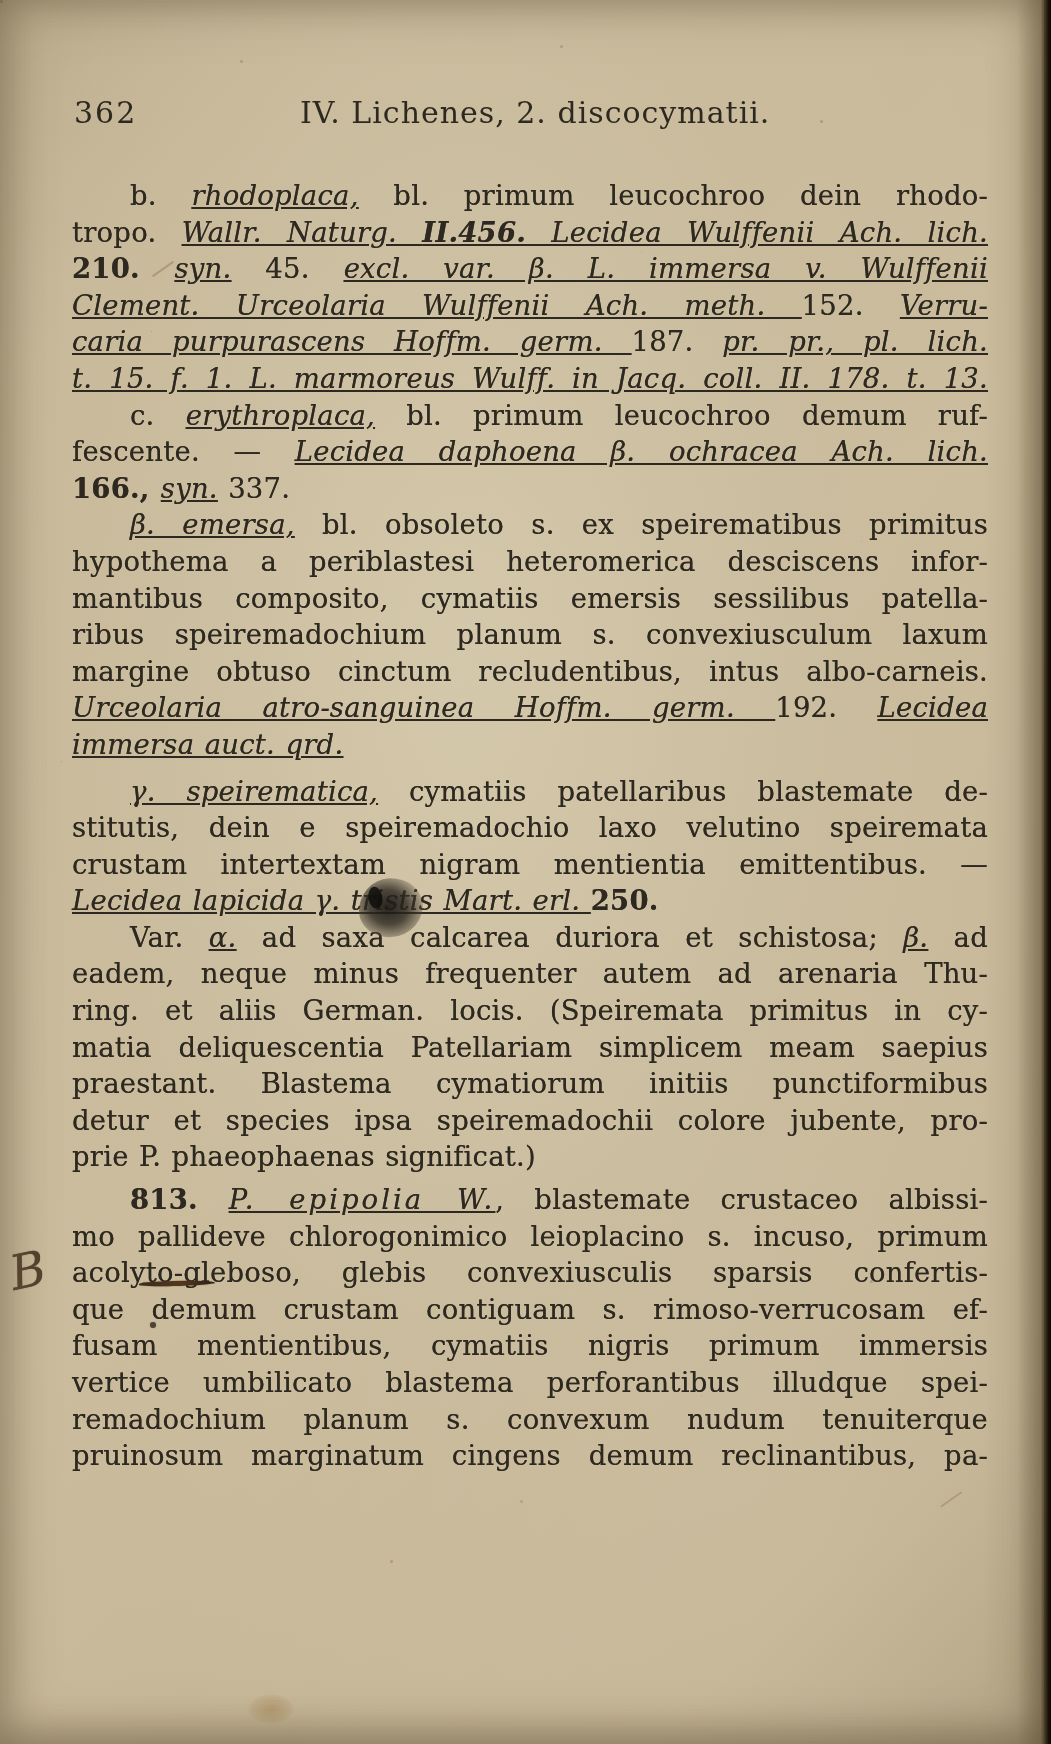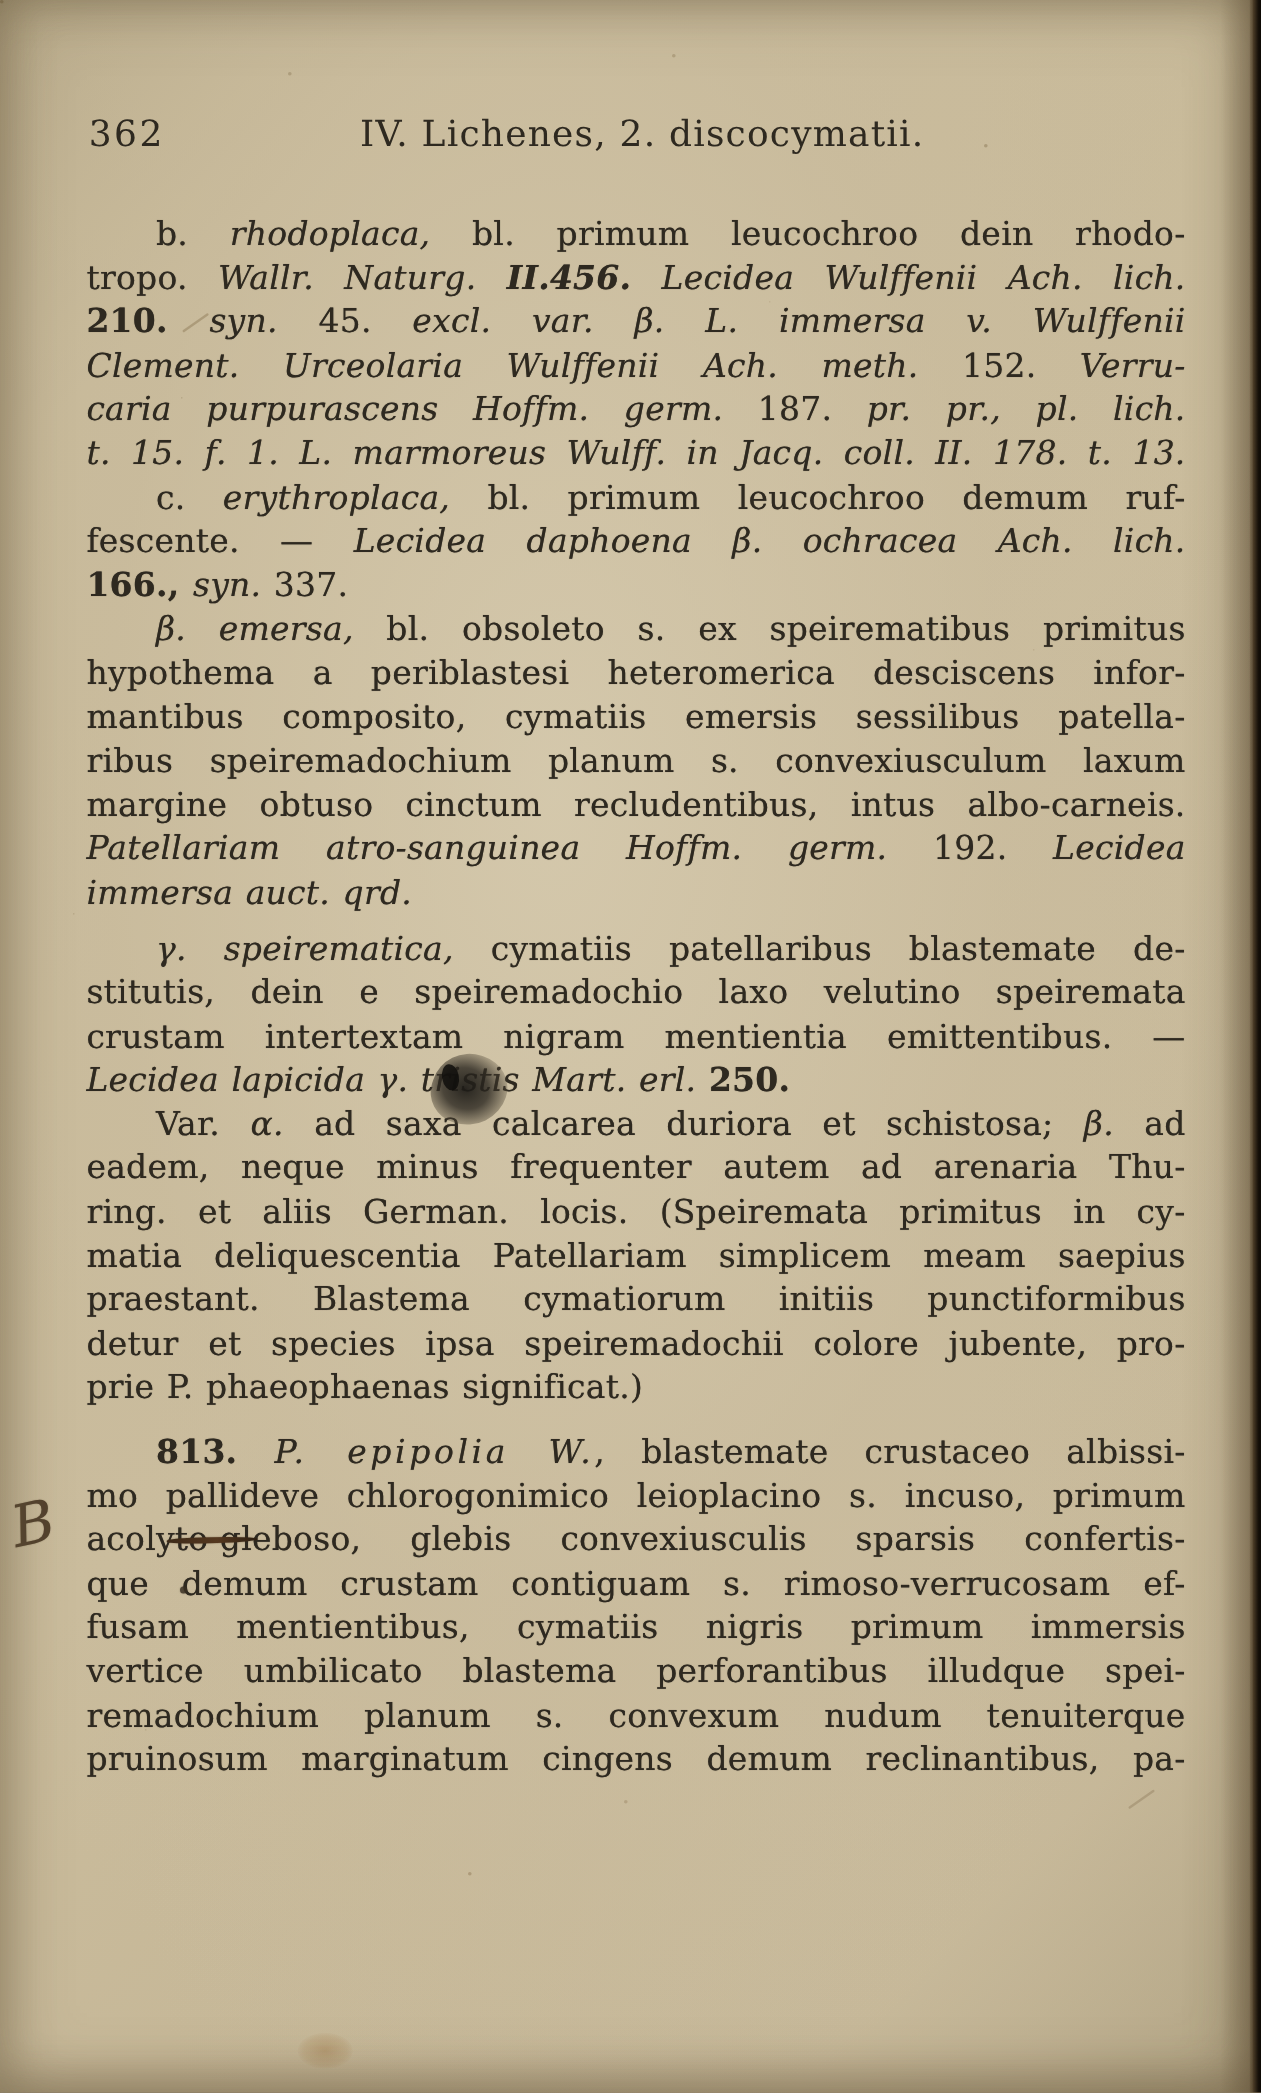--- a/index.html
+++ b/index.html
@@ -41,21 +41,21 @@
     height:36.6px; line-height:36.6px;
     font-size:27.5px;
     letter-spacing:.2px;
     word-spacing:1.5px;
     text-align:justify; text-align-last:justify;
     white-space:normal;
     text-shadow:0 0 .6px rgba(46,41,32,.75);
   }
   .line.last { text-align-last:left; }
   .line.indent { text-indent:58px; }
-  .it { font-style:italic; }
+  .it { font-style:italic;text-decoration:underline; }
   .bd { font-weight:bold; }
   .ls { letter-spacing:3px; }
 
   
   .marginalia {
     position:absolute; left:10px; top:1242px;
     font-size:48px; font-style:italic;
     color:#43321f; opacity:.88;
     transform:rotate(-12deg);
     text-shadow:0 0 1px rgba(67,50,31,.6);
@@ -129,34 +129,34 @@
       <div class="line"><span class="it">caria purpurascens Hoffm. germ. </span><span>187. </span><span class="it">pr. pr., pl. lich.</span></div>
       <div class="line"><span class="it">t. 15. f. 1. L. marmoreus Wulff. in Jacq. coll. II. 178. t. 13.</span></div>
       <div class="line indent"><span>c. </span><span class="it">erythroplaca,</span><span> bl. primum leucochroo demum ruf-</span></div>
       <div class="line"><span>fescente. — </span><span class="it">Lecidea daphoena β. ochracea Ach. lich.</span></div>
       <div class="line last"><span class="bd">166., </span><span class="it">syn.</span><span> 337.</span></div>
       <div class="line indent"><span class="it">β. emersa,</span><span> bl. obsoleto s. ex speirematibus primitus</span></div>
       <div class="line"><span>hypothema a periblastesi heteromerica desciscens infor-</span></div>
       <div class="line"><span>mantibus composito, cymatiis emersis sessilibus patella-</span></div>
       <div class="line"><span>ribus speiremadochium planum s. convexiusculum laxum</span></div>
       <div class="line"><span>margine obtuso cinctum recludentibus, intus albo-carneis.</span></div>
-      <div class="line"><span class="it">Patellariam atro-sanguinea Hoffm. germ. </span><span>192. </span><span class="it">Lecidea</span></div>
+      <div class="line"><span class="it">Urceolaria atro-sanguinea Hoffm. germ. </span><span>192. </span><span class="it">Lecidea</span></div>
       <div class="line last"><span class="it">immersa auct. qrd.</span></div>
       <div class="line indent" style="margin-top: 10px;"><span class="it">γ. speirematica,</span><span> cymatiis patellaribus blastemate de-</span></div>
       <div class="line"><span>stitutis, dein e speiremadochio laxo velutino speiremata</span></div>
       <div class="line"><span>crustam intertextam nigram mentientia emittentibus. —</span></div>
       <div class="line last"><span class="it">Lecidea lapicida γ. tristis Mart. erl. </span><span class="bd">250.</span></div>
       <div class="line indent"><span>Var. </span><span class="it">α.</span><span> ad saxa calcarea duriora et schistosa; </span><span class="it">β.</span><span> ad</span></div>
       <div class="line"><span>eadem, neque minus frequenter autem ad arenaria Thu-</span></div>
       <div class="line"><span>ring. et aliis German. locis. (Speiremata primitus in cy-</span></div>
       <div class="line"><span>matia deliquescentia Patellariam simplicem meam saepius</span></div>
       <div class="line"><span>praestant. Blastema cymatiorum initiis punctiformibus</span></div>
       <div class="line"><span>detur et species ipsa speiremadochii colore jubente, pro-</span></div>
       <div class="line last"><span>prie P. phaeophaenas significat.)</span></div>
-      <div class="line indent" style="margin-top: 17px;"><span class="bd">813. </span><span class="it ls">P. epipolia W.</span><span>, blastemate crustaceo albissi-</span></div>
+      <div class="line indent" style="margin-top: 6px;"><span class="bd">813. </span><span class="it ls">P. epipolia W.</span><span>, blastemate crustaceo albissi-</span></div>
       <div class="line"><span>mo pallideve chlorogonimico leioplacino s. incuso, primum</span></div>
       <div class="line"><span>acolyto-gleboso, glebis convexiusculis sparsis confertis-</span></div>
       <div class="line"><span>que demum crustam contiguam s. rimoso-verrucosam ef-</span></div>
       <div class="line"><span>fusam mentientibus, cymatiis nigris primum immersis</span></div>
       <div class="line"><span>vertice umbilicato blastema perforantibus illudque spei-</span></div>
       <div class="line"><span>remadochium planum s. convexum nudum tenuiterque</span></div>
       <div class="line"><span>pruinosum marginatum cingens demum reclinantibus, pa-</span></div>
     </main>
 
   <div class="ink-blot"></div>

